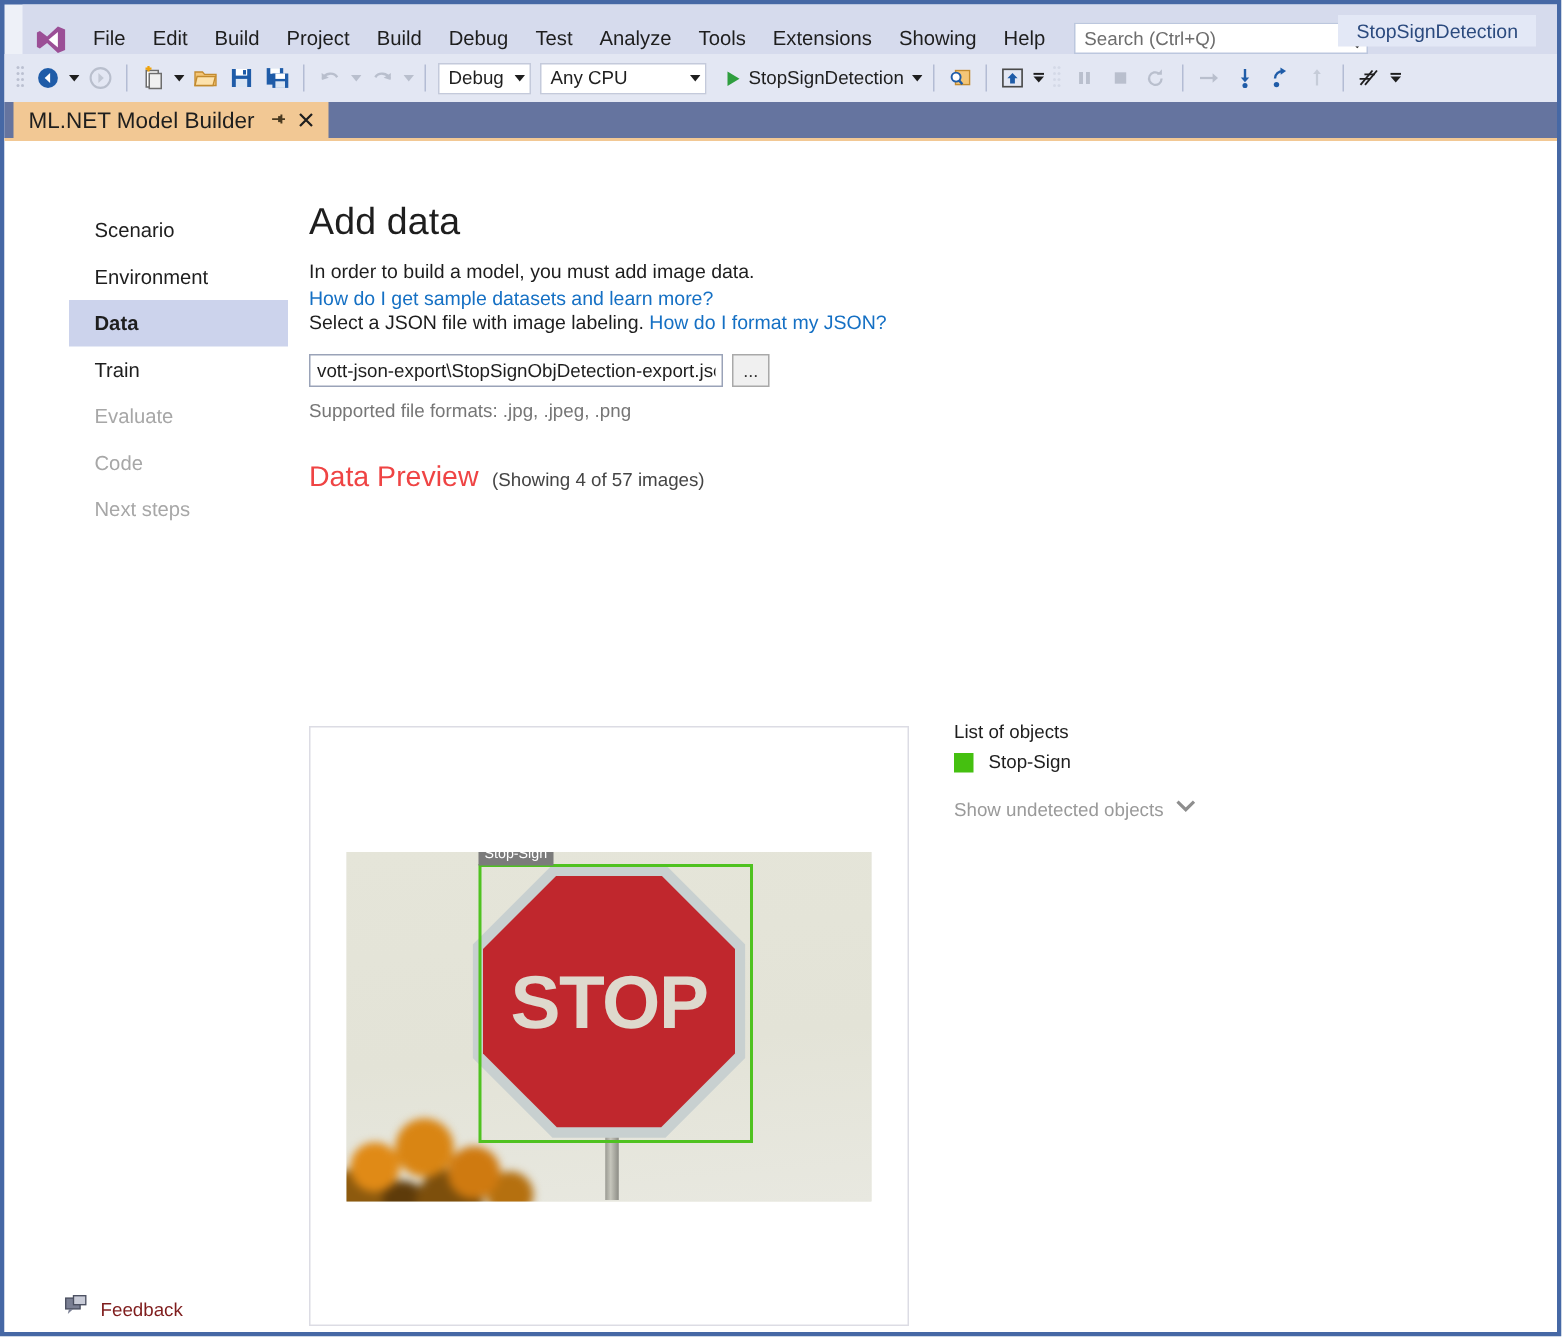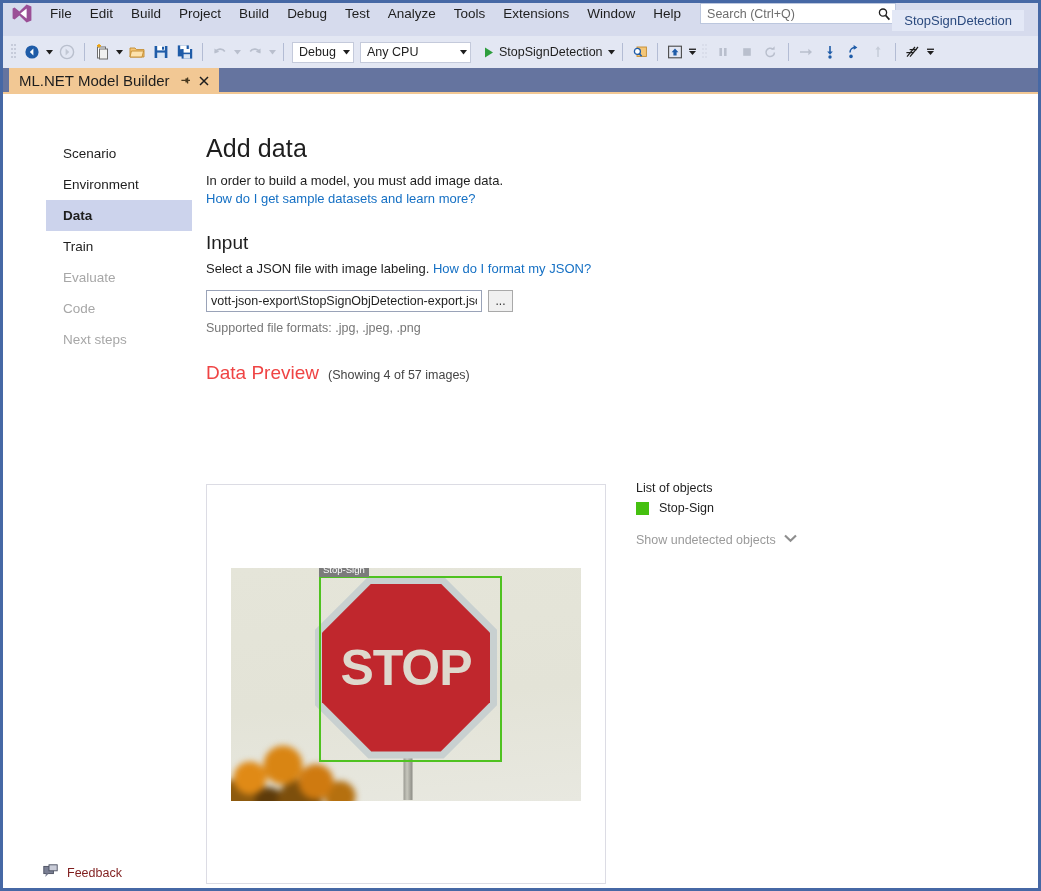--- a/index.html
+++ b/index.html
@@ -13,23 +13,23 @@
   }
 
   
   #vs-window {
     position: absolute; left: 0; top: 0;
     width: 1041px; height: 891px;
     border: 3px solid #4668a5;
     background: #eef1f8;
   }
   #menubar {
-    position: absolute; left: 0; top: 0; right: 0; height: 33px;
+    position: absolute; left: 12px; top: 0; right: 0; height: 33px;
     background: #d6dbed;
-    display: flex; align-items: flex-start;
+    display: flex; align-items: flex-end;
     padding-left: 8px;
   }
   #vs-logo {
     width: 22px; height: 20px; margin-right: 8px;
     display: flex; align-items: center; justify-content: center;
   }
   .menu-item {
     font-size: 13.5px; color: #1e1e1e;
     padding: 3px 8px; margin: 0 1px;
     cursor: default; white-space: nowrap;
@@ -279,21 +279,21 @@
     <div class="menu-item">File</div>
     <div class="menu-item">Edit</div>
     <div class="menu-item">Build</div>
     <div class="menu-item">Project</div>
     <div class="menu-item">Build</div>
     <div class="menu-item">Debug</div>
     <div class="menu-item">Test</div>
     <div class="menu-item">Analyze</div>
     <div class="menu-item">Tools</div>
     <div class="menu-item">Extensions</div>
-    <div class="menu-item">Window</div>
+    <div class="menu-item">Showing</div>
     <div class="menu-item">Help</div>
 
     <div id="search-box">
       <div id="search-placeholder">Search (Ctrl+Q)</div>
       <span id="search-icon">
         <svg width="14" height="14" viewBox="0 0 14 14">
           <circle cx="6" cy="5.6" r="3.6" fill="none" stroke="#1e1e1e" stroke-width="1.3"></circle>
           <line x1="8.6" y1="8.4" x2="12.4" y2="12.6" stroke="#1e1e1e" stroke-width="1.6"></line>
         </svg>
       </span>
@@ -573,21 +573,20 @@
         <span>Next steps</span>
       </div>
     </div>
 
     <div id="main-pane">
 
       <h1 class="h1">Add data</h1>
       <div class="body-text">In order to build a model, you must add image data.</div>
       <div class="link">How do I get sample datasets and learn more?</div>
 
-      <h2 class="h2">Input</h2>
       <div class="body-text">
         <span>Select a JSON file with image labeling.</span>
         <span class="link">How do I format my JSON?</span>
       </div>
 
       <div id="file-row">
         <input id="file-input" type="text" value="vott-json-export\StopSignObjDetection-export.json" style="">
         <button id="browse-button">...</button>
       </div>
       <div id="supported-formats" class="muted">Supported file formats: .jpg, .jpeg, .png</div>

